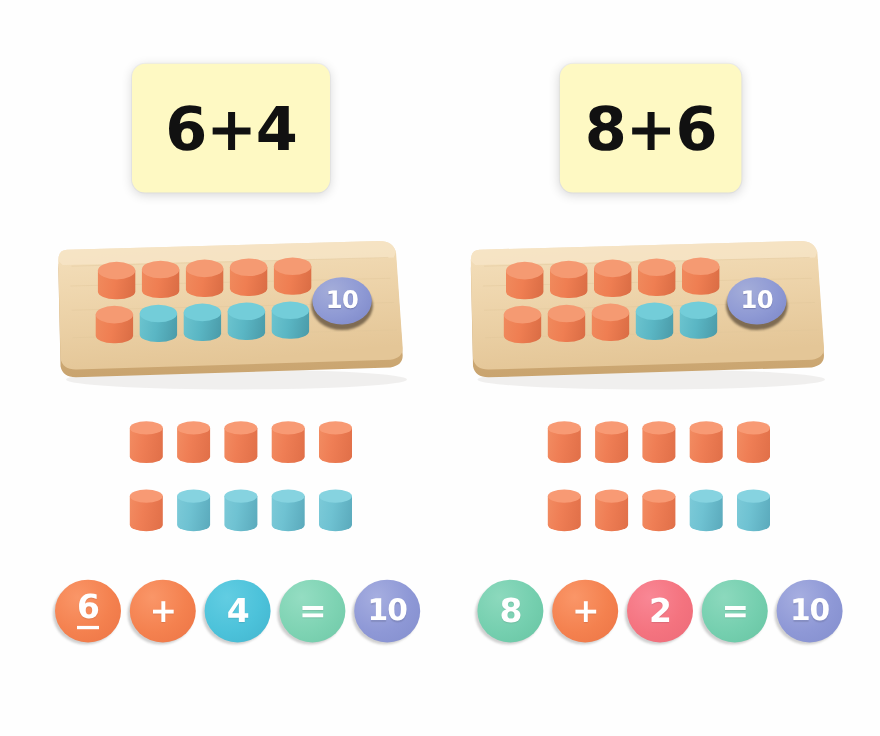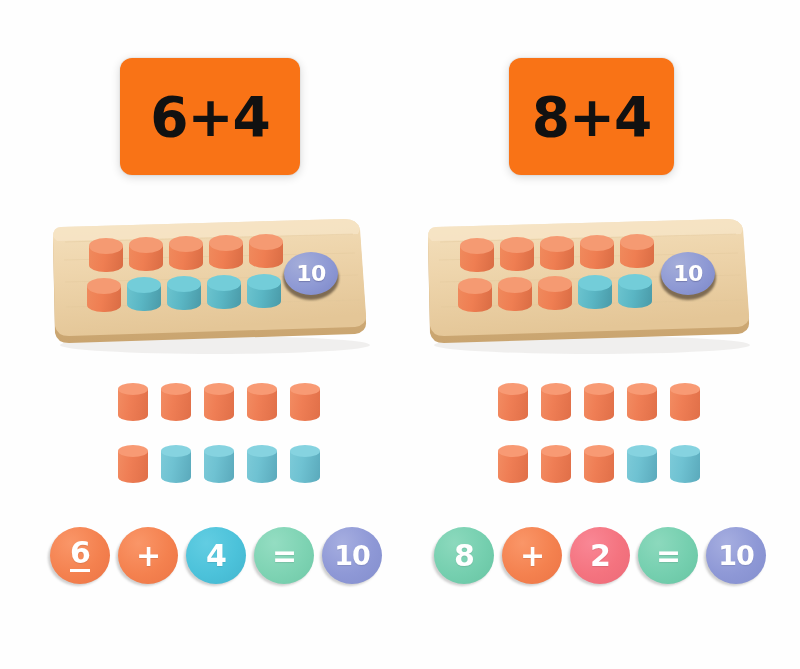--- a/index.html
+++ b/index.html
@@ -17,21 +17,21 @@
 
   .stage {
     position: absolute;
     inset: 0;
     background: #fefefe;
   }
 
   
   .card {
     position: absolute;
-    background: #f97316;
+    background: #fef9c3;
     border-radius: 12px;
     box-shadow: 0 2px 10px rgba(0,0,0,0.16), 0 0 0 1px rgba(0,0,0,0.035);
     display: flex;
     align-items: center;
     justify-content: center;
   }
   .card-text {
     font-family: "DejaVu Sans", sans-serif;
     font-weight: bold;
     color: #111111;
@@ -179,21 +179,21 @@
 </head>
 <body>
 
 <div class="stage">
 
   <div class="card" id="card-left">
     <div class="card-text">6+4</div>
   </div>
 
   <div class="card" id="card-right">
-    <div class="card-text">8+4</div>
+    <div class="card-text">8+6</div>
   </div>
 
   <div class="board-wrap" id="board-left">
     <svg class="board-svg" width="330" height="150" viewBox="0 0 330 150">
       <defs>
         <linearGradient id="woodL" x1="0" y1="0" x2="0.25" y2="1">
           <stop offset="0%" stop-color="#f4e0bd"></stop>
           <stop offset="45%" stop-color="#eed5ac"></stop>
           <stop offset="100%" stop-color="#e4c697"></stop>
         </linearGradient>

